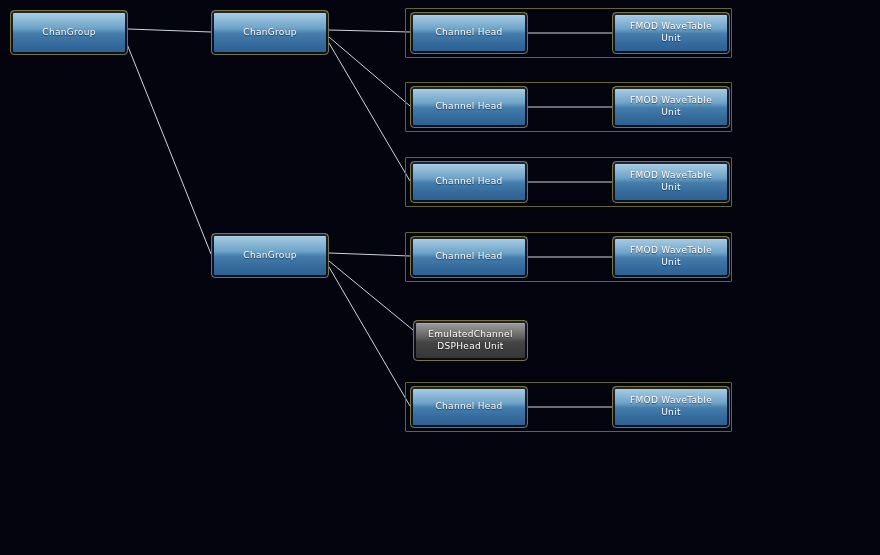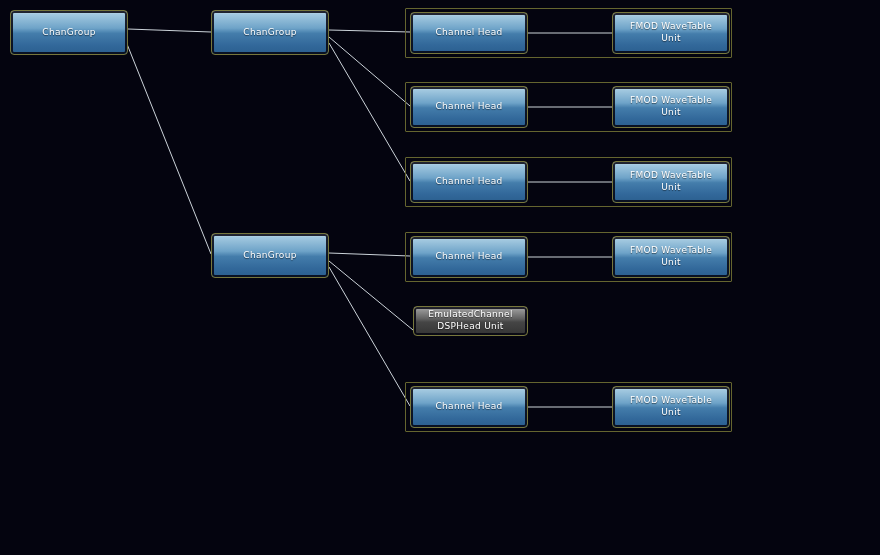--- a/index.html
+++ b/index.html
@@ -129,21 +129,21 @@
       <span class="node-label">FMOD WaveTable
 Unit</span>
     </div>
     <div class="node blue" style="left: 410px; top: 236px; width: 118px; height: 42px;">
       <span class="node-label">Channel Head</span>
     </div>
     <div class="node blue" style="left: 612px; top: 236px; width: 118px; height: 42px;">
       <span class="node-label">FMOD WaveTable
 Unit</span>
     </div>
-    <div class="node gray" style="left: 413px; top: 306px; width: 115px; height: 30px;">
+    <div class="node gray" style="left: 413px; top: 320px; width: 115px; height: 41px;">
       <span class="node-label">EmulatedChannel
 DSPHead Unit</span>
     </div>
     <div class="node blue" style="left: 410px; top: 386px; width: 118px; height: 42px;">
       <span class="node-label">Channel Head</span>
     </div>
     <div class="node blue" style="left: 612px; top: 386px; width: 118px; height: 42px;">
       <span class="node-label">FMOD WaveTable
 Unit</span>
     </div>

